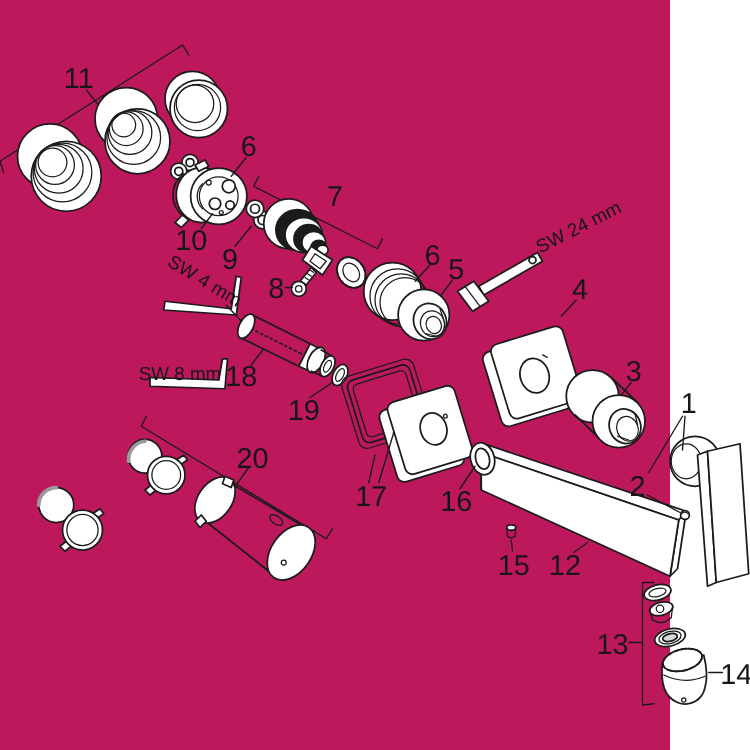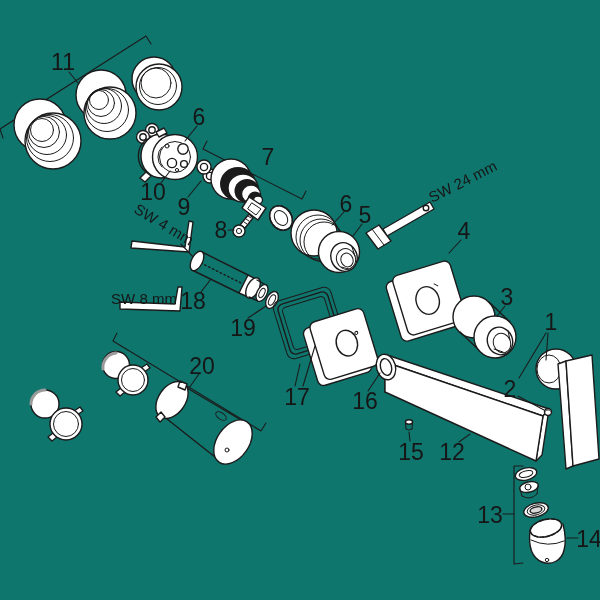--- a/index.html
+++ b/index.html
@@ -1,16 +1,16 @@
 <!DOCTYPE html>
 <html><head>
 <meta charset="utf-8">
 <style>
   html,body{margin:0;padding:0;background:#ffffff;width:600px;height:600px;overflow:hidden;}
-  .stage{width:600px;height:600px;background:#0f766e;position:relative;}
+  .stage{width:536px;height:600px;background:#be185d;position:relative;}
   svg{display:block;}
   svg *{stroke:#1b1b1b;fill:none;stroke-width:1.4;stroke-linecap:round;stroke-linejoin:round;}
   .w{fill:#ffffff;}
   .blk{fill:#1b1b1b;stroke:none;}
   .thin{stroke-width:1;}
   .gray{stroke:#9a9a9a;stroke-width:3;}
   .shade{fill:#d9d9d9;}
   .ld{stroke-width:1.1;}
   text{stroke:none;fill:#161616;font-family:"Liberation Sans","DejaVu Sans",sans-serif;}
   .num{font-size:23px;text-anchor:middle;}

